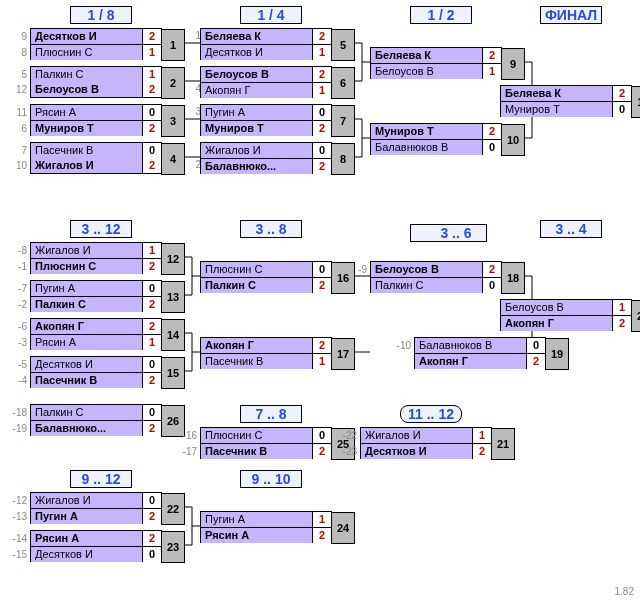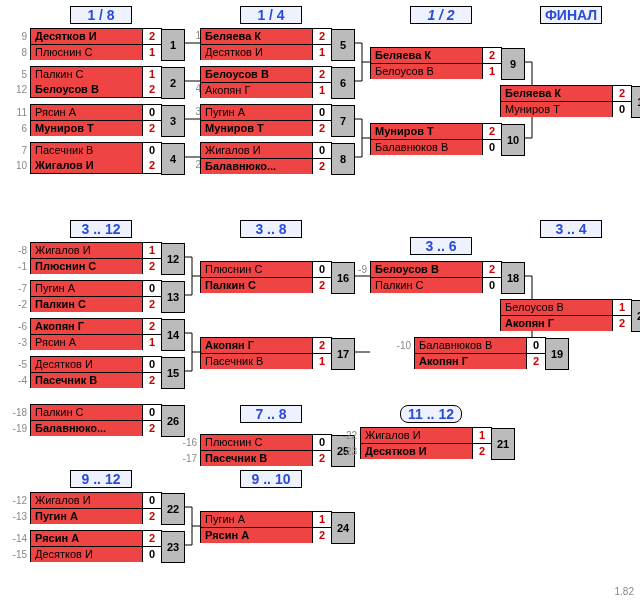--- a/index.html
+++ b/index.html
@@ -11,21 +11,21 @@
   .round-hdr{position:absolute;width:60px;height:16px;border:1px solid #000;
              background:#f2f2f2;display:flex;align-items:center;
              justify-content:center;font-size:14px}
   .round-hdr.blue{color:#2a4bd7;font-weight:bold;background:#eef2ff}
 
   .match{position:absolute;width:130px;height:30px;border:1px solid #000}
   .match .row{display:flex;height:15px;align-items:center}
   .match .row + .row{border-top:1px solid #000}
   .match .seed{width:18px;color:#888;font-size:10px;text-align:right;
                margin-left:-22px;margin-right:4px}
-  .match .name{flex:1;background:#ef4444;height:15px;line-height:15px;
+  .match .name{flex:1;background:#c4b5fd;height:15px;line-height:15px;
                padding:0 4px;overflow:hidden;white-space:nowrap;
                text-overflow:ellipsis}
   .match .name.win{font-weight:bold}
   .match .score{width:18px;text-align:center;background:#fff;
                 border-left:1px solid #000;height:15px;line-height:15px;
                 font-weight:bold}
   .match .score.red{color:#c00}
   .match .mnum{position:absolute;right:-24px;top:0;width:22px;height:30px;
                background:#bbb;border:1px solid #000;display:flex;
                align-items:center;justify-content:center;font-weight:bold;
@@ -71,25 +71,25 @@
     <line x1="532" y1="314" x2="500" y2="314" stroke="#000" stroke-width="1"></line>
     <line x1="184" y1="507" x2="192" y2="507" stroke="#000" stroke-width="1"></line>
     <line x1="192" y1="507" x2="192" y2="545" stroke="#000" stroke-width="1"></line>
     <line x1="184" y1="545" x2="192" y2="545" stroke="#000" stroke-width="1"></line>
     <line x1="192" y1="526" x2="200" y2="526" stroke="#000" stroke-width="1"></line>
   </svg>
 
 <div id="headers">
     <div class="round-hdr blue" style="left: 70px; top: 6px;">1 / 8</div>
     <div class="round-hdr blue" style="left: 240px; top: 6px;">1 / 4</div>
-    <div class="round-hdr blue" style="left: 410px; top: 6px; font-style: italic;">1 / 2</div>
+    <div class="round-hdr blue" style="left: 410px; top: 6px;">1 / 2</div>
     <div class="round-hdr blue" style="left: 540px; top: 6px;">ФИНАЛ</div>
     <div class="round-hdr blue" style="left: 70px; top: 220px;">3 .. 12</div>
     <div class="round-hdr blue" style="left: 240px; top: 220px;">3 .. 8</div>
-    <div class="round-hdr blue" style="left: 410px; top: 237px;">3 .. 6</div>
+    <div class="round-hdr blue" style="left: 410px; top: 224px; padding-left: 15px;">3 .. 6</div>
     <div class="round-hdr blue" style="left: 540px; top: 220px;">3 .. 4</div>
     <div class="round-hdr blue" style="left: 70px; top: 405px; text-align: center;">5 .. 6</div>
     <div class="round-hdr blue" style="left: 240px; top: 405px;">7 .. 8</div>
     <div class="round-hdr blue" style="left: 400px; top: 405px; border-radius: 8px;">11 .. 12</div>
     <div class="round-hdr blue" style="left: 70px; top: 470px;">9 .. 12</div>
     <div class="round-hdr blue" style="left: 240px; top: 470px;">9 .. 10</div>
   </div>
 <div id="bracket">
     <div class="match" style="left: 30px; top: 28px;">
       <span class="post" style="top: 1px;">1</span>
@@ -339,21 +339,21 @@
         <span class="name">Палкин С</span>
         <span class="score" style="color: rgb(0, 0, 0);">0</span>
       </div>
       <div class="row">
         <span class="seed">-19</span>
         <span class="name win">Балавнюко...</span>
         <span class="score red">2</span>
       </div>
       <span class="mnum">26</span>
     </div>
-    <div class="match" style="left: 200px; top: 427px; margin-top: 7px;">
+    <div class="match" style="left: 200px; top: 427px;">
       <div class="row">
         <span class="seed">-16</span>
         <span class="name">Плюснин С</span>
         <span class="score" style="color: rgb(0, 0, 0);">0</span>
       </div>
       <div class="row">
         <span class="seed">-17</span>
         <span class="name win">Пасечник В</span>
         <span class="score red">2</span>
       </div>

